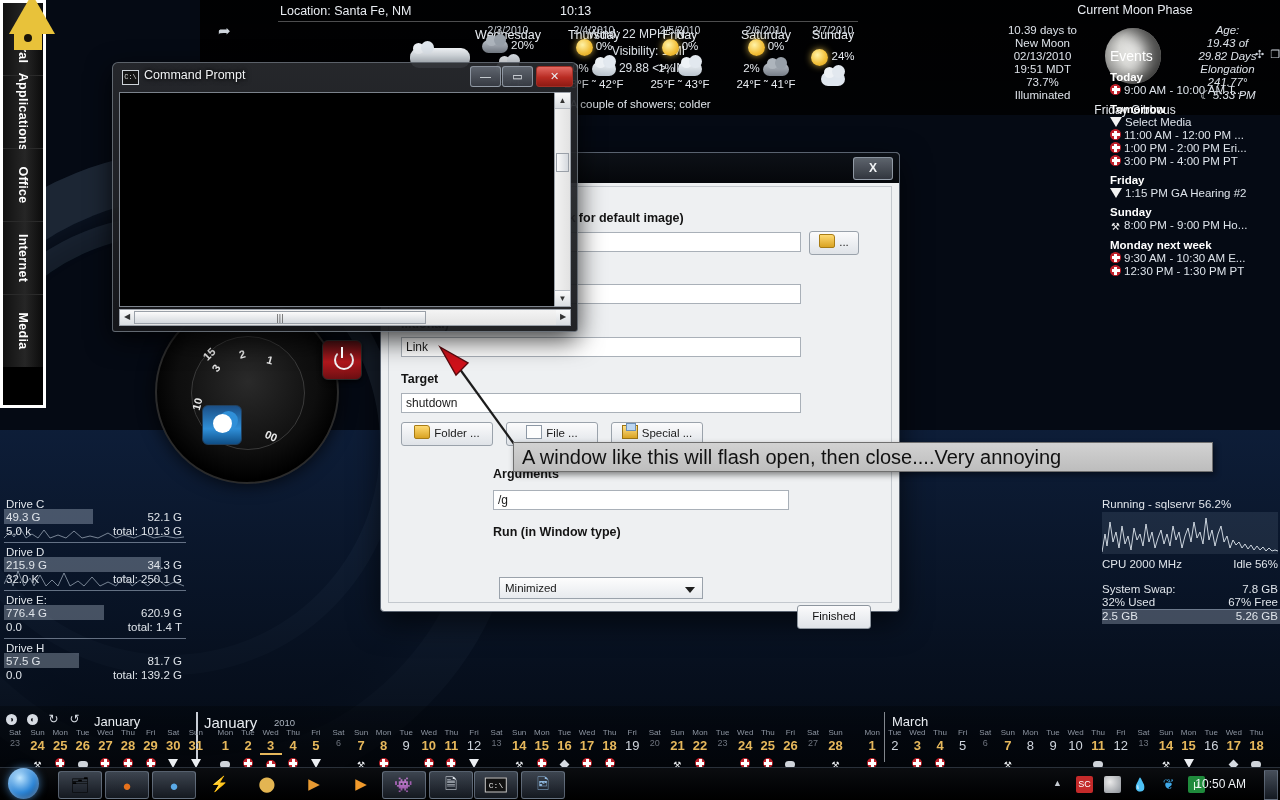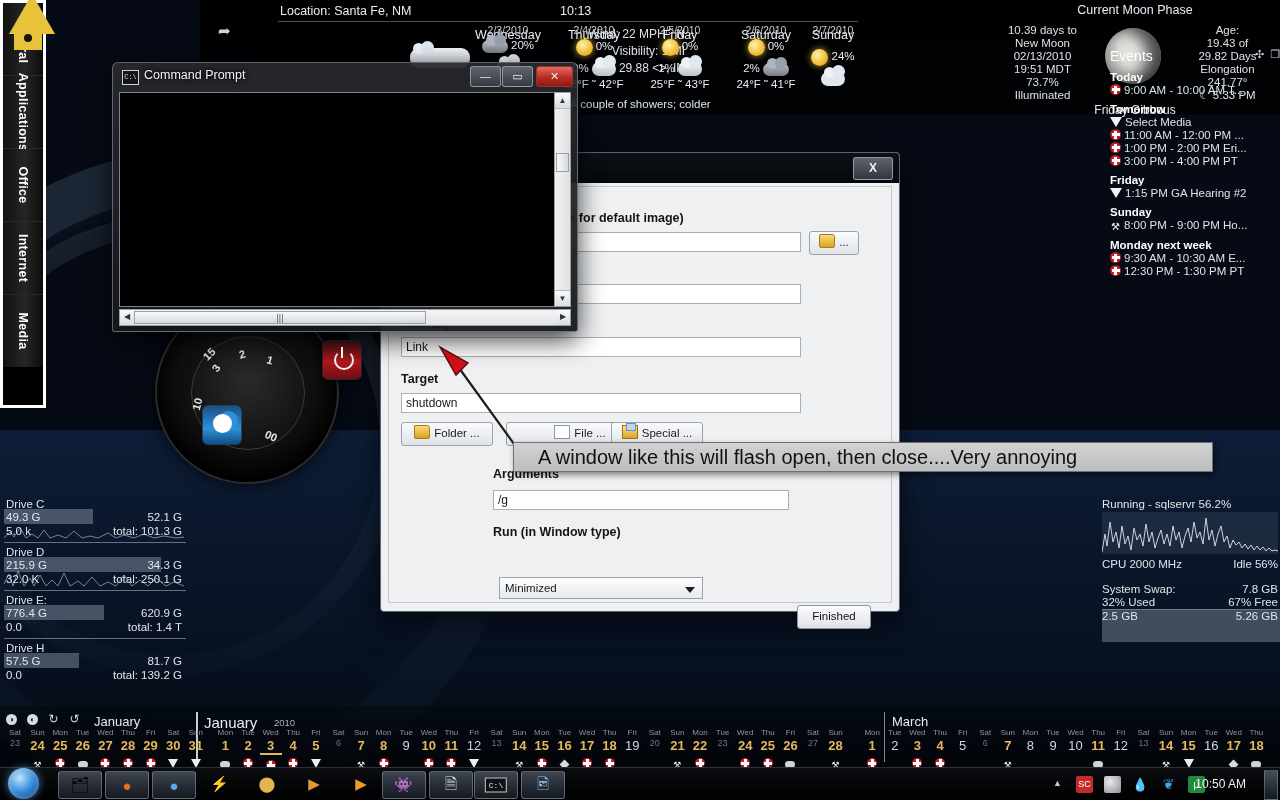--- a/index.html
+++ b/index.html
@@ -175,21 +175,21 @@
     color:#1a1a1a;font-size:11.5px;line-height:21px;padding-left:5px;box-sizing:border-box;}
   #runselect .arrow{position:absolute;right:7px;top:9px;width:0;height:0;
     border-left:5px solid transparent;border-right:5px solid transparent;border-top:6px solid #1e1e1e;}
   #finbtn{position:absolute;right:20px;top:418px;width:72px;height:22px;
     background:linear-gradient(180deg,#fbfbfc,#dfe3e8);border:1px solid #8d959e;border-radius:3px;
     color:#111;font-size:11.5px;line-height:20px;text-align:center;}
 
   
   #callout{position:absolute;left:513px;top:442px;width:700px;height:30px;
     background:linear-gradient(180deg,#d2d2d2,#bdbdbd);border:1px solid #6f6f6f;
-    color:#111;font-size:20px;line-height:29px;padding-left:24px;box-sizing:border-box;
+    color:#111;font-size:20px;line-height:29px;padding-left:8px;box-sizing:border-box;
     box-shadow:2px 3px 6px rgba(0,0,0,.45);white-space:nowrap;overflow:hidden;}
   #arrowline{position:absolute;left:438px;top:345px;width:90px;height:115px;pointer-events:none;}
 
   
   #taskbar{position:absolute;left:0;bottom:0;width:1280px;height:32px;
     background:linear-gradient(180deg,#0b0d10,#030406 60%,#000);
     border-top:1px solid rgba(120,140,165,.35);}
   #startorb{position:absolute;left:8px;top:0px;width:31px;height:31px;border-radius:50%;
     background:radial-gradient(circle at 38% 32%,#bfe6ff,#2b84d6 52%,#0b3f77 85%);
     box-shadow:0 0 9px rgba(90,170,245,.65),inset 0 0 6px rgba(255,255,255,.45);}
@@ -314,21 +314,21 @@
     <div style="position:absolute;left:0;top:-21px;width:290px;text-align:center;font-size:12.5px;color:#e9edf2;">Current Moon Phase</div>
     <div style="position:absolute;left:0;top:0;width:105px;text-align:center;font-size:11.5px;line-height:13px;color:#dde2e9;">
       <div>10.39 days to</div>
       <div>New Moon</div>
       <div>02/13/2010</div>
       <div>19:51 MDT</div>
       <div>73.7%</div>
       <div>Illuminated</div>
     </div>
     <div class="moonball" style="position:absolute;left:115px;top:4px;"></div>
-    <div style="position:absolute;left:185px;top:0;width:105px;text-align:center;font-size:11.5px;line-height:13px;color:#dde2e9;">
+    <div style="position:absolute;left:185px;top:0;width:105px;text-align:center;font-size:11.5px;line-height:13px;color:#dde2e9;font-style:italic;">
       <div>Age:</div>
       <div>19.43 of</div>
       <div>29.82 Days</div>
       <div>Elongation</div>
       <div>241.77°</div>
       <div><span>☾</span> <span>5:33 PM</span></div>
     </div>
     <div style="position:absolute;left:0;top:79px;width:290px;text-align:center;font-size:12px;color:#e6eaef;">Friday Gibbous</div>
   </div>
 </div>
@@ -431,21 +431,21 @@
   <div class="smrow" style="margin-top:4px;">
     <span>CPU 2000 MHz</span>
     <span class="r">Idle 56%</span>
   </div>
 
 
   <div class="smblock" style="margin-top:12px;">
     <div class="smrow"><span>System Swap:</span><span class="r">7.8 GB</span></div>
     <div class="smrow"><span>32% Used</span><span class="r">67% Free</span></div>
     <div class="smline"></div>
-    <div class="smrow smbar" style="height:32px;"><span>2.5 GB</span><span class="r">5.26 GB</span></div>
+    <div class="smrow smbar" style="height:14px;"><span>2.5 GB</span><span class="r">5.26 GB</span></div>
   </div>
 </div>
 
 <div id="dial">
   <div class="inner"></div>
   <div class="dialnum" style="left:46px;top:46px;transform:rotate(-45deg);">15</div>
   <div class="dialnum" style="left:34px;top:96px;transform:rotate(-75deg);">10</div>
   <div class="dialnum" style="left:62px;top:130px;transform:rotate(-20deg);">05</div>
   <div class="dialnum" style="left:108px;top:128px;transform:rotate(25deg);">00</div>
   <div class="dialnum" style="left:56px;top:60px;transform:rotate(-55deg);">3</div>
@@ -470,21 +470,21 @@
 
     <div class="flabel" style="left:12px;top:130px;">...tional)</div>
     <div class="finput" style="left:12px;top:150px;width:400px;">Link</div>
 
     <div class="flabel" style="left:12px;top:185px;">Target</div>
     <div class="finput" style="left:12px;top:206px;width:400px;">shutdown</div>
 
     <div class="fbtn" style="left:12px;top:235px;width:90px;">
       <span class="bico folderico"></span><span>Folder ...</span>
     </div>
-    <div class="fbtn" style="left:117px;top:235px;width:90px;padding-left:28px;">
+    <div class="fbtn" style="left:117px;top:235px;width:90px;">
       <span class="bico fileico"></span><span>File ...</span>
     </div>
     <div class="fbtn" style="left:222px;top:235px;width:90px;">
       <span class="bico specialico"></span><span>Special ...</span>
     </div>
 
     <div class="flabel" style="left:104px;top:280px;">Arguments</div>
     <div class="finput" style="left:104px;top:303px;width:296px;">/g</div>
 
     <div class="flabel" style="left:104px;top:338px;">Run (in  Window type)</div>

